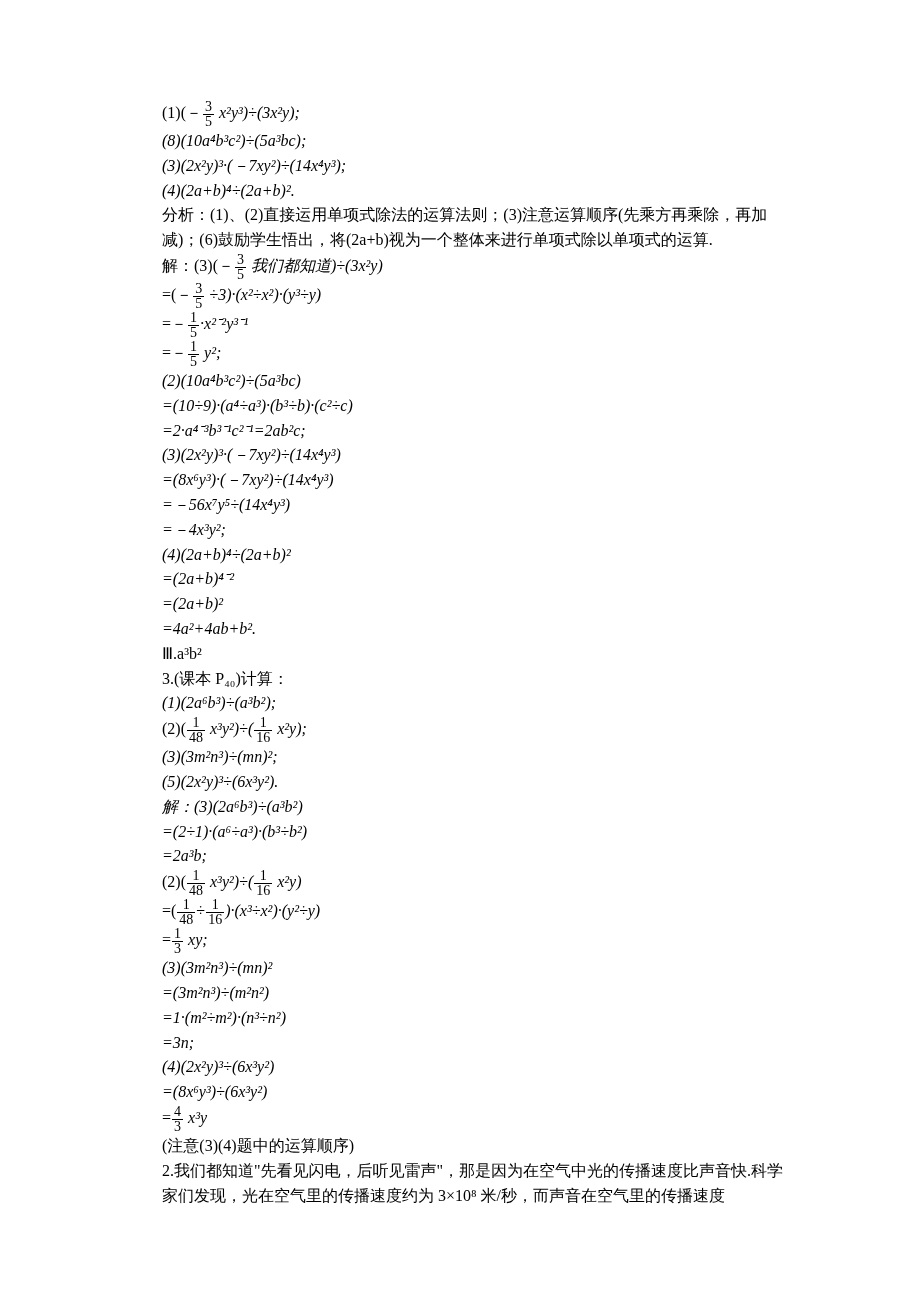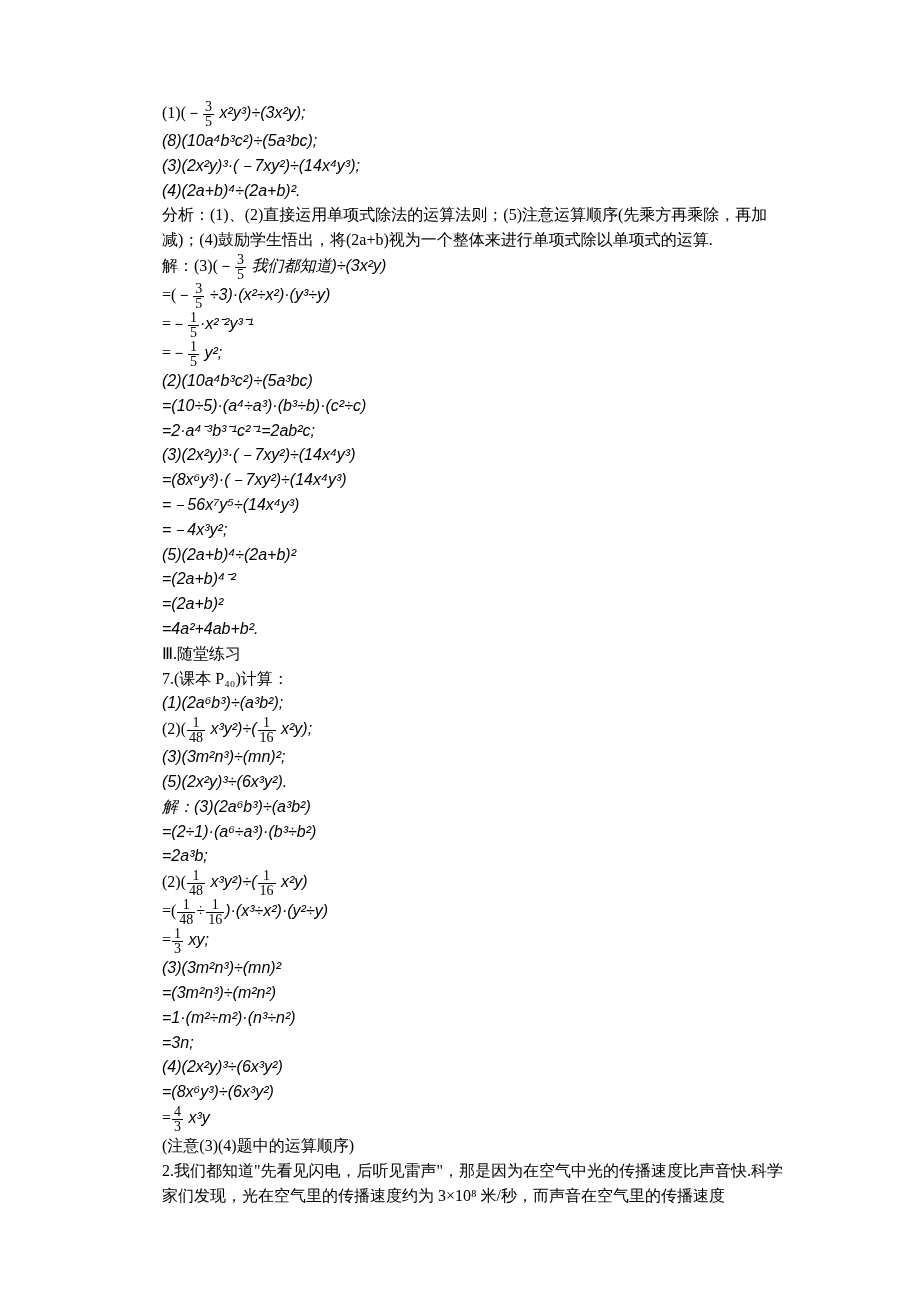--- a/index.html
+++ b/index.html
@@ -15,21 +15,21 @@
     line-height: 1.55;
     padding: 100px 130px 60px 130px;
     box-sizing: border-box;
   }
   .line {
     display: block;
   }
   .indent {
     padding-left: 2em;
   }
-  i { font-style: italic; font-family: Liberation Sans, sans-serif; text-align: center; }
+  i { font-style: italic; font-family: Liberation Serif, serif; text-align: center; }
   .frac {
     display: inline-block;
     vertical-align: middle;
     text-align: center;
     font-family: "Times New Roman", serif;
     font-size: 14px;
     line-height: 1.0;
     margin: 0 1px;
   }
   .frac .num {
@@ -42,38 +42,38 @@
     padding: 0 2px;
   }
 </style>
 </head>
 <body>
 
 <span class="line indent"><span>(1)(－</span><span class="frac"><span class="num">3</span><span class="den">5</span></span><i><span> x²y³)÷(3x²y);</span></i></span>
 <span class="line indent"><i>(8)(10a⁴b³c²)÷(5a³bc);</i></span>
 <span class="line indent"><i>(3)(2x²y)³·(－7xy²)÷(14x⁴y³);</i></span>
 <span class="line indent"><i>(4)(2a+b)⁴÷(2a+b)².</i></span>
-<span class="line indent" style="display:block;">分析：(1)、(2)直接运用单项式除法的运算法则；(5)注意运算顺序(先乘方再乘除，再加减)；(4)鼓励学生悟出，将(2a+b)视为一个整体来进行单项式除以单项式的运算.</span>
+<span class="line indent" style="display:block;">分析：(1)、(2)直接运用单项式除法的运算法则；(3)注意运算顺序(先乘方再乘除，再加减)；(6)鼓励学生悟出，将(2a+b)视为一个整体来进行单项式除以单项式的运算.</span>
 <span class="line indent"><span>解：(3)(－</span><span class="frac"><span class="num">3</span><span class="den">5</span></span><i><span> 我们都知道)÷(3x²y)</span></i></span>
 <span class="line indent"><span>=(－</span><span class="frac"><span class="num">3</span><span class="den">5</span></span><i><span> ÷3)·(x²÷x²)·(y³÷y)</span></i></span>
 <span class="line indent"><span>=－</span><span class="frac"><span class="num">1</span><span class="den">5</span></span><i><span>·x²⁻²y³⁻¹</span></i></span>
 <span class="line indent"><span>=－</span><span class="frac"><span class="num">1</span><span class="den">5</span></span><i><span> y²;</span></i></span>
 <span class="line indent"><i>(2)(10a⁴b³c²)÷(5a³bc)</i></span>
-<span class="line indent"><i>=(10÷5)·(a⁴÷a³)·(b³÷b)·(c²÷c)</i></span>
+<span class="line indent"><i>=(10÷9)·(a⁴÷a³)·(b³÷b)·(c²÷c)</i></span>
 <span class="line indent"><i>=2·a⁴⁻³b³⁻¹c²⁻¹=2ab²c;</i></span>
 <span class="line indent"><i>(3)(2x²y)³·(－7xy²)÷(14x⁴y³)</i></span>
 <span class="line indent"><i>=(8x⁶y³)·(－7xy²)÷(14x⁴y³)</i></span>
 <span class="line indent"><i>=－56x⁷y⁵÷(14x⁴y³)</i></span>
 <span class="line indent"><i>=－4x³y²;</i></span>
-<span class="line indent"><i>(5)(2a+b)⁴÷(2a+b)²</i></span>
+<span class="line indent"><i>(4)(2a+b)⁴÷(2a+b)²</i></span>
 <span class="line indent"><i>=(2a+b)⁴⁻²</i></span>
 <span class="line indent"><i>=(2a+b)²</i></span>
 <span class="line indent"><i>=4a²+4ab+b².</i></span>
-<span class="line indent">Ⅲ.随堂练习</span>
-<span class="line indent">7.(课本 P₄₀)计算：</span>
+<span class="line indent">Ⅲ.a³b²</span>
+<span class="line indent">3.(课本 P₄₀)计算：</span>
 <span class="line indent"><i>(1)(2a⁶b³)÷(a³b²);</i></span>
 <span class="line indent"><span>(2)(</span><span class="frac"><span class="num">1</span><span class="den">48</span></span><i><span> x³y²)÷(</span></i><span class="frac"><span class="num">1</span><span class="den">16</span></span><i><span> x²y);</span></i></span>
 <span class="line indent"><i>(3)(3m²n³)÷(mn)²;</i></span>
 <span class="line indent"><i>(5)(2x²y)³÷(6x³y²).</i></span>
 <span class="line indent"><i>解：(3)(2a⁶b³)÷(a³b²)</i></span>
 <span class="line indent"><i>=(2÷1)·(a⁶÷a³)·(b³÷b²)</i></span>
 <span class="line indent"><i>=2a³b;</i></span>
 <span class="line indent"><span>(2)(</span><span class="frac"><span class="num">1</span><span class="den">48</span></span><i><span> x³y²)÷(</span></i><span class="frac"><span class="num">1</span><span class="den">16</span></span><i><span> x²y)</span></i></span>
 <span class="line indent"><span>=(</span><span class="frac"><span class="num">1</span><span class="den">48</span></span><span>÷</span><span class="frac"><span class="num">1</span><span class="den">16</span></span><i><span>)·(x³÷x²)·(y²÷y)</span></i></span>
 <span class="line indent"><span>=</span><span class="frac"><span class="num">1</span><span class="den">3</span></span><i><span> xy;</span></i></span>

